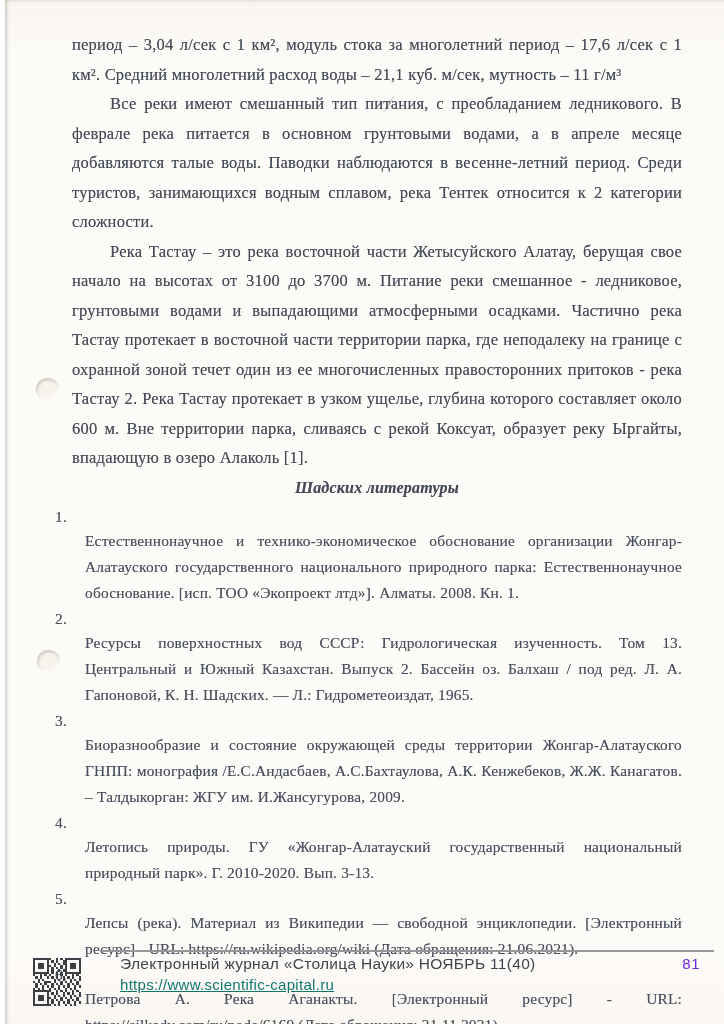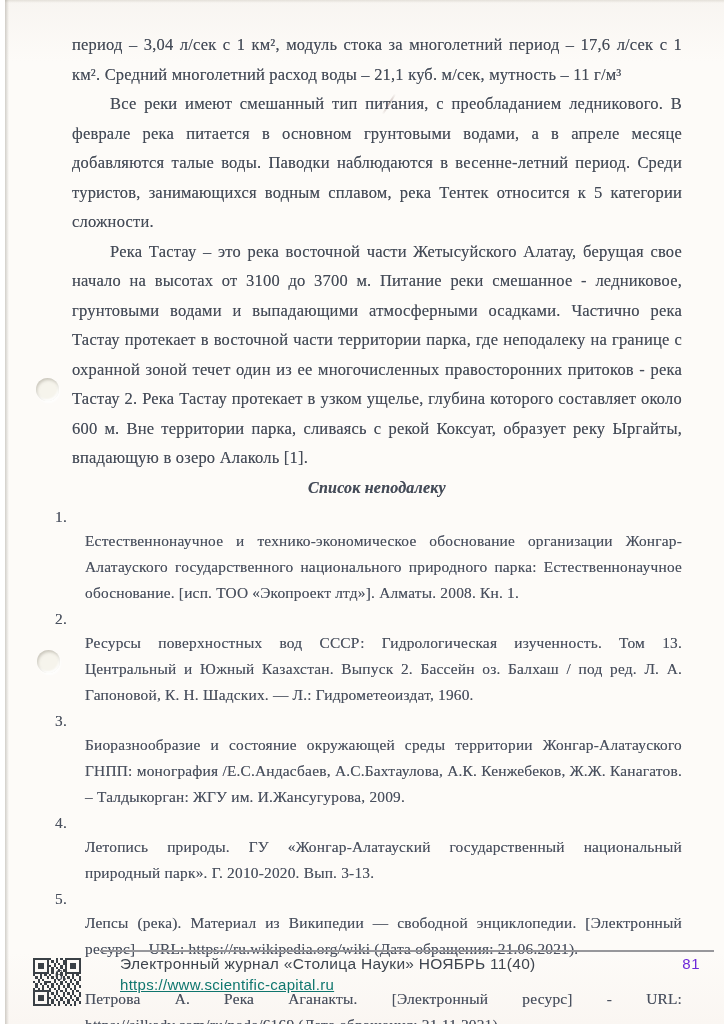--- a/index.html
+++ b/index.html
@@ -65,31 +65,31 @@
 <div>
   <div class="edge-top"></div>
   <div class="edge-left"></div>
   <div class="edge-left-shadow"></div>
   <div class="hole hole1"></div>
   <div class="hole hole2"></div>
   <div class="scratch"></div>
 
   <div class="content">
     <p>период – 3,04 л/сек с 1 км², модуль стока за многолетний период – 17,6 л/сек с 1 км². Средний многолетний расход воды – 21,1 куб. м/сек, мутность – 11 г/м³</p>
-    <p class="ind">Все реки имеют смешанный тип питания, с преобладанием ледникового. В феврале река питается в основном грунтовыми водами, а в апреле месяце добавляются талые воды. Паводки наблюдаются в весенне-летний период. Среди туристов, занимающихся водным сплавом, река Тентек относится к 5 категории сложности.</p>
+    <p class="ind">Все реки имеют смешанный тип питания, с преобладанием ледникового. В феврале река питается в основном грунтовыми водами, а в апреле месяце добавляются талые воды. Паводки наблюдаются в весенне-летний период. Среди туристов, занимающихся водным сплавом, река Тентек относится к 2 категории сложности.</p>
     <p class="ind">Река Тастау – это река восточной части Жетысуйского Алатау, берущая свое начало на высотах от 3100 до 3700 м. Питание реки смешанное - ледниковое, грунтовыми водами и выпадающими атмосферными осадками. Частично река Тастау протекает в восточной части территории парка, где неподалеку на границе с охранной зоной течет один из ее многочисленных правосторонних притоков - река Тастау 2. Река Тастау протекает в узком ущелье, глубина которого составляет около 600 м. Вне территории парка, сливаясь с рекой Коксуат, образует реку Ыргайты, впадающую в озеро Алаколь [1].</p>
-    <h3 class="bib-heading">Список неподалеку</h3>
+    <h3 class="bib-heading">Шадских литературы</h3>
     <ol class="refs">
       <li>
         <span class="ref-num">1.</span>
         <span class="ref-text">Естественнонаучное и технико-экономическое обоснование организации Жонгар-Алатауского государственного национального природного парка: Естественнонаучное обоснование. [исп. ТОО «Экопроект лтд»]. Алматы. 2008. Кн. 1.</span>
       </li>
       <li>
         <span class="ref-num">2.</span>
-        <span class="ref-text">Ресурсы поверхностных вод СССР: Гидрологическая изученность. Том 13. Центральный и Южный Казахстан. Выпуск 2. Бассейн оз. Балхаш / под ред. Л. А. Гапоновой, К. Н. Шадских. — Л.: Гидрометеоиздат, 1960.</span>
+        <span class="ref-text">Ресурсы поверхностных вод СССР: Гидрологическая изученность. Том 13. Центральный и Южный Казахстан. Выпуск 2. Бассейн оз. Балхаш / под ред. Л. А. Гапоновой, К. Н. Шадских. — Л.: Гидрометеоиздат, 1965.</span>
       </li>
       <li>
         <span class="ref-num">3.</span>
         <span class="ref-text">Биоразнообразие и состояние окружающей среды территории Жонгар-Алатауского ГНПП: монография /Е.С.Андасбаев, А.С.Бахтаулова, А.К. Кенжебеков, Ж.Ж. Канагатов. – Талдыкорган: ЖГУ им. И.Жансугурова, 2009.</span>
       </li>
       <li>
         <span class="ref-num">4.</span>
         <span class="ref-text">Летопись природы. ГУ «Жонгар-Алатауский государственный национальный природный парк».  Г. 2010-2020. Вып. 3-13.</span>
       </li>
       <li>

